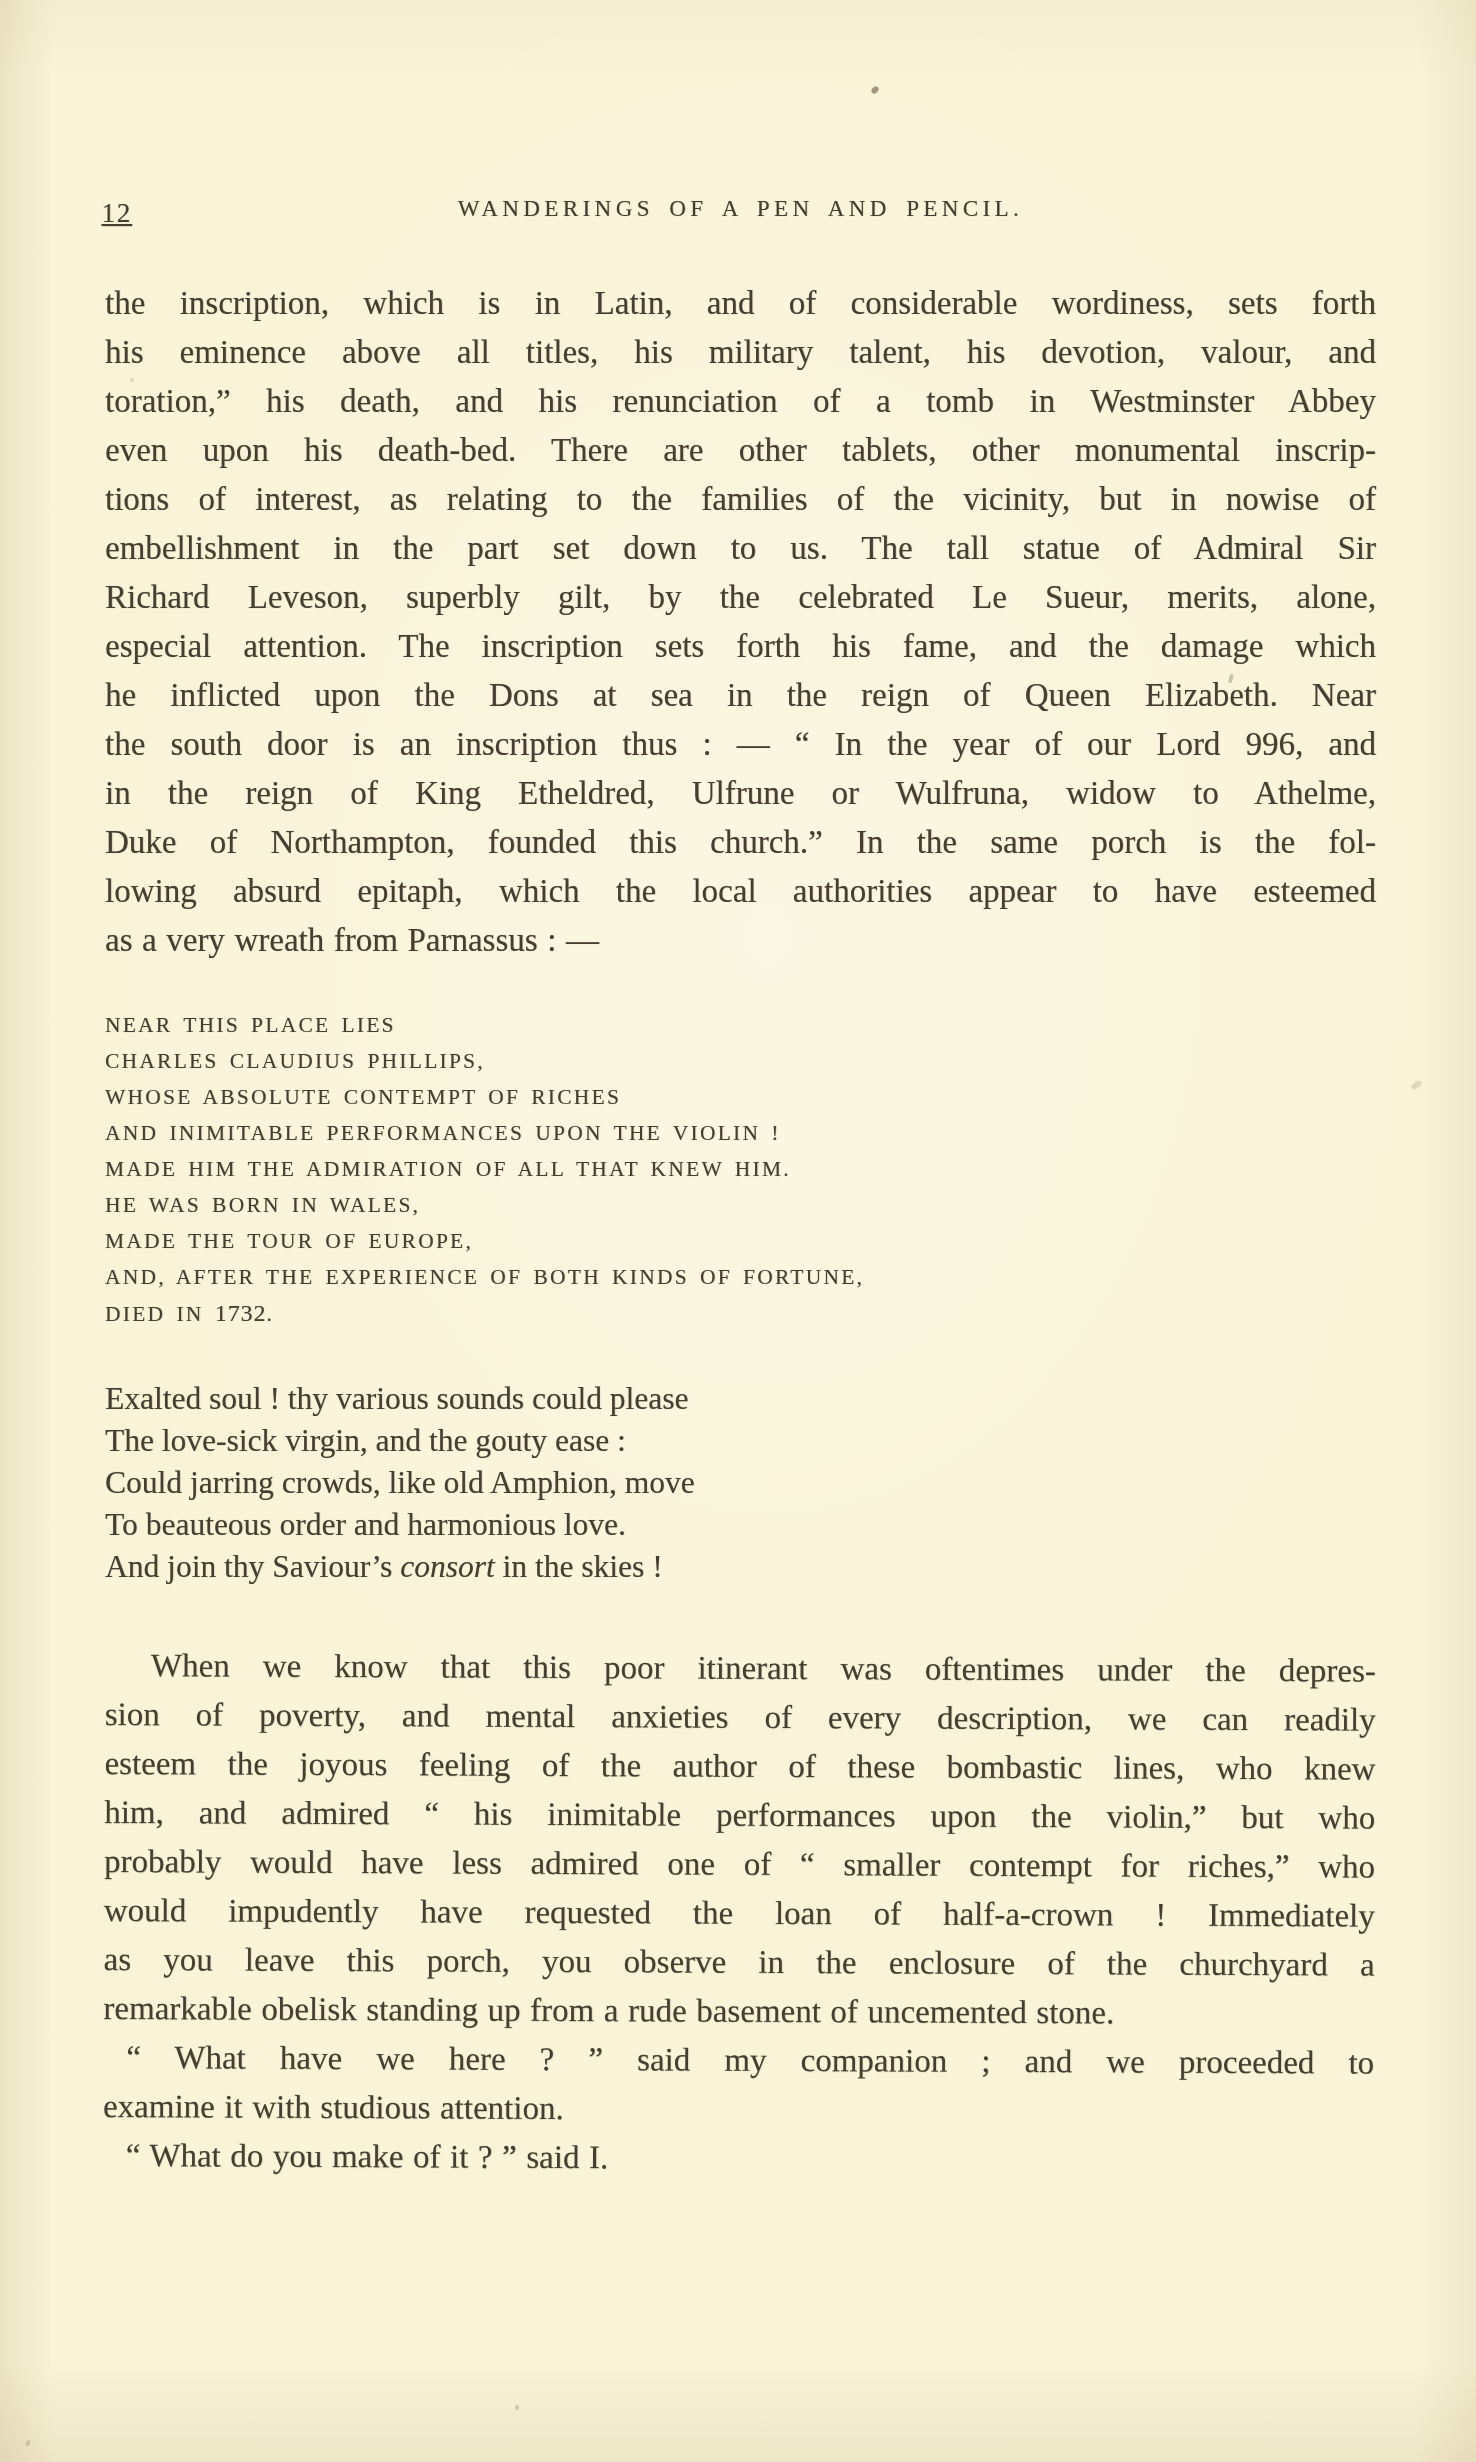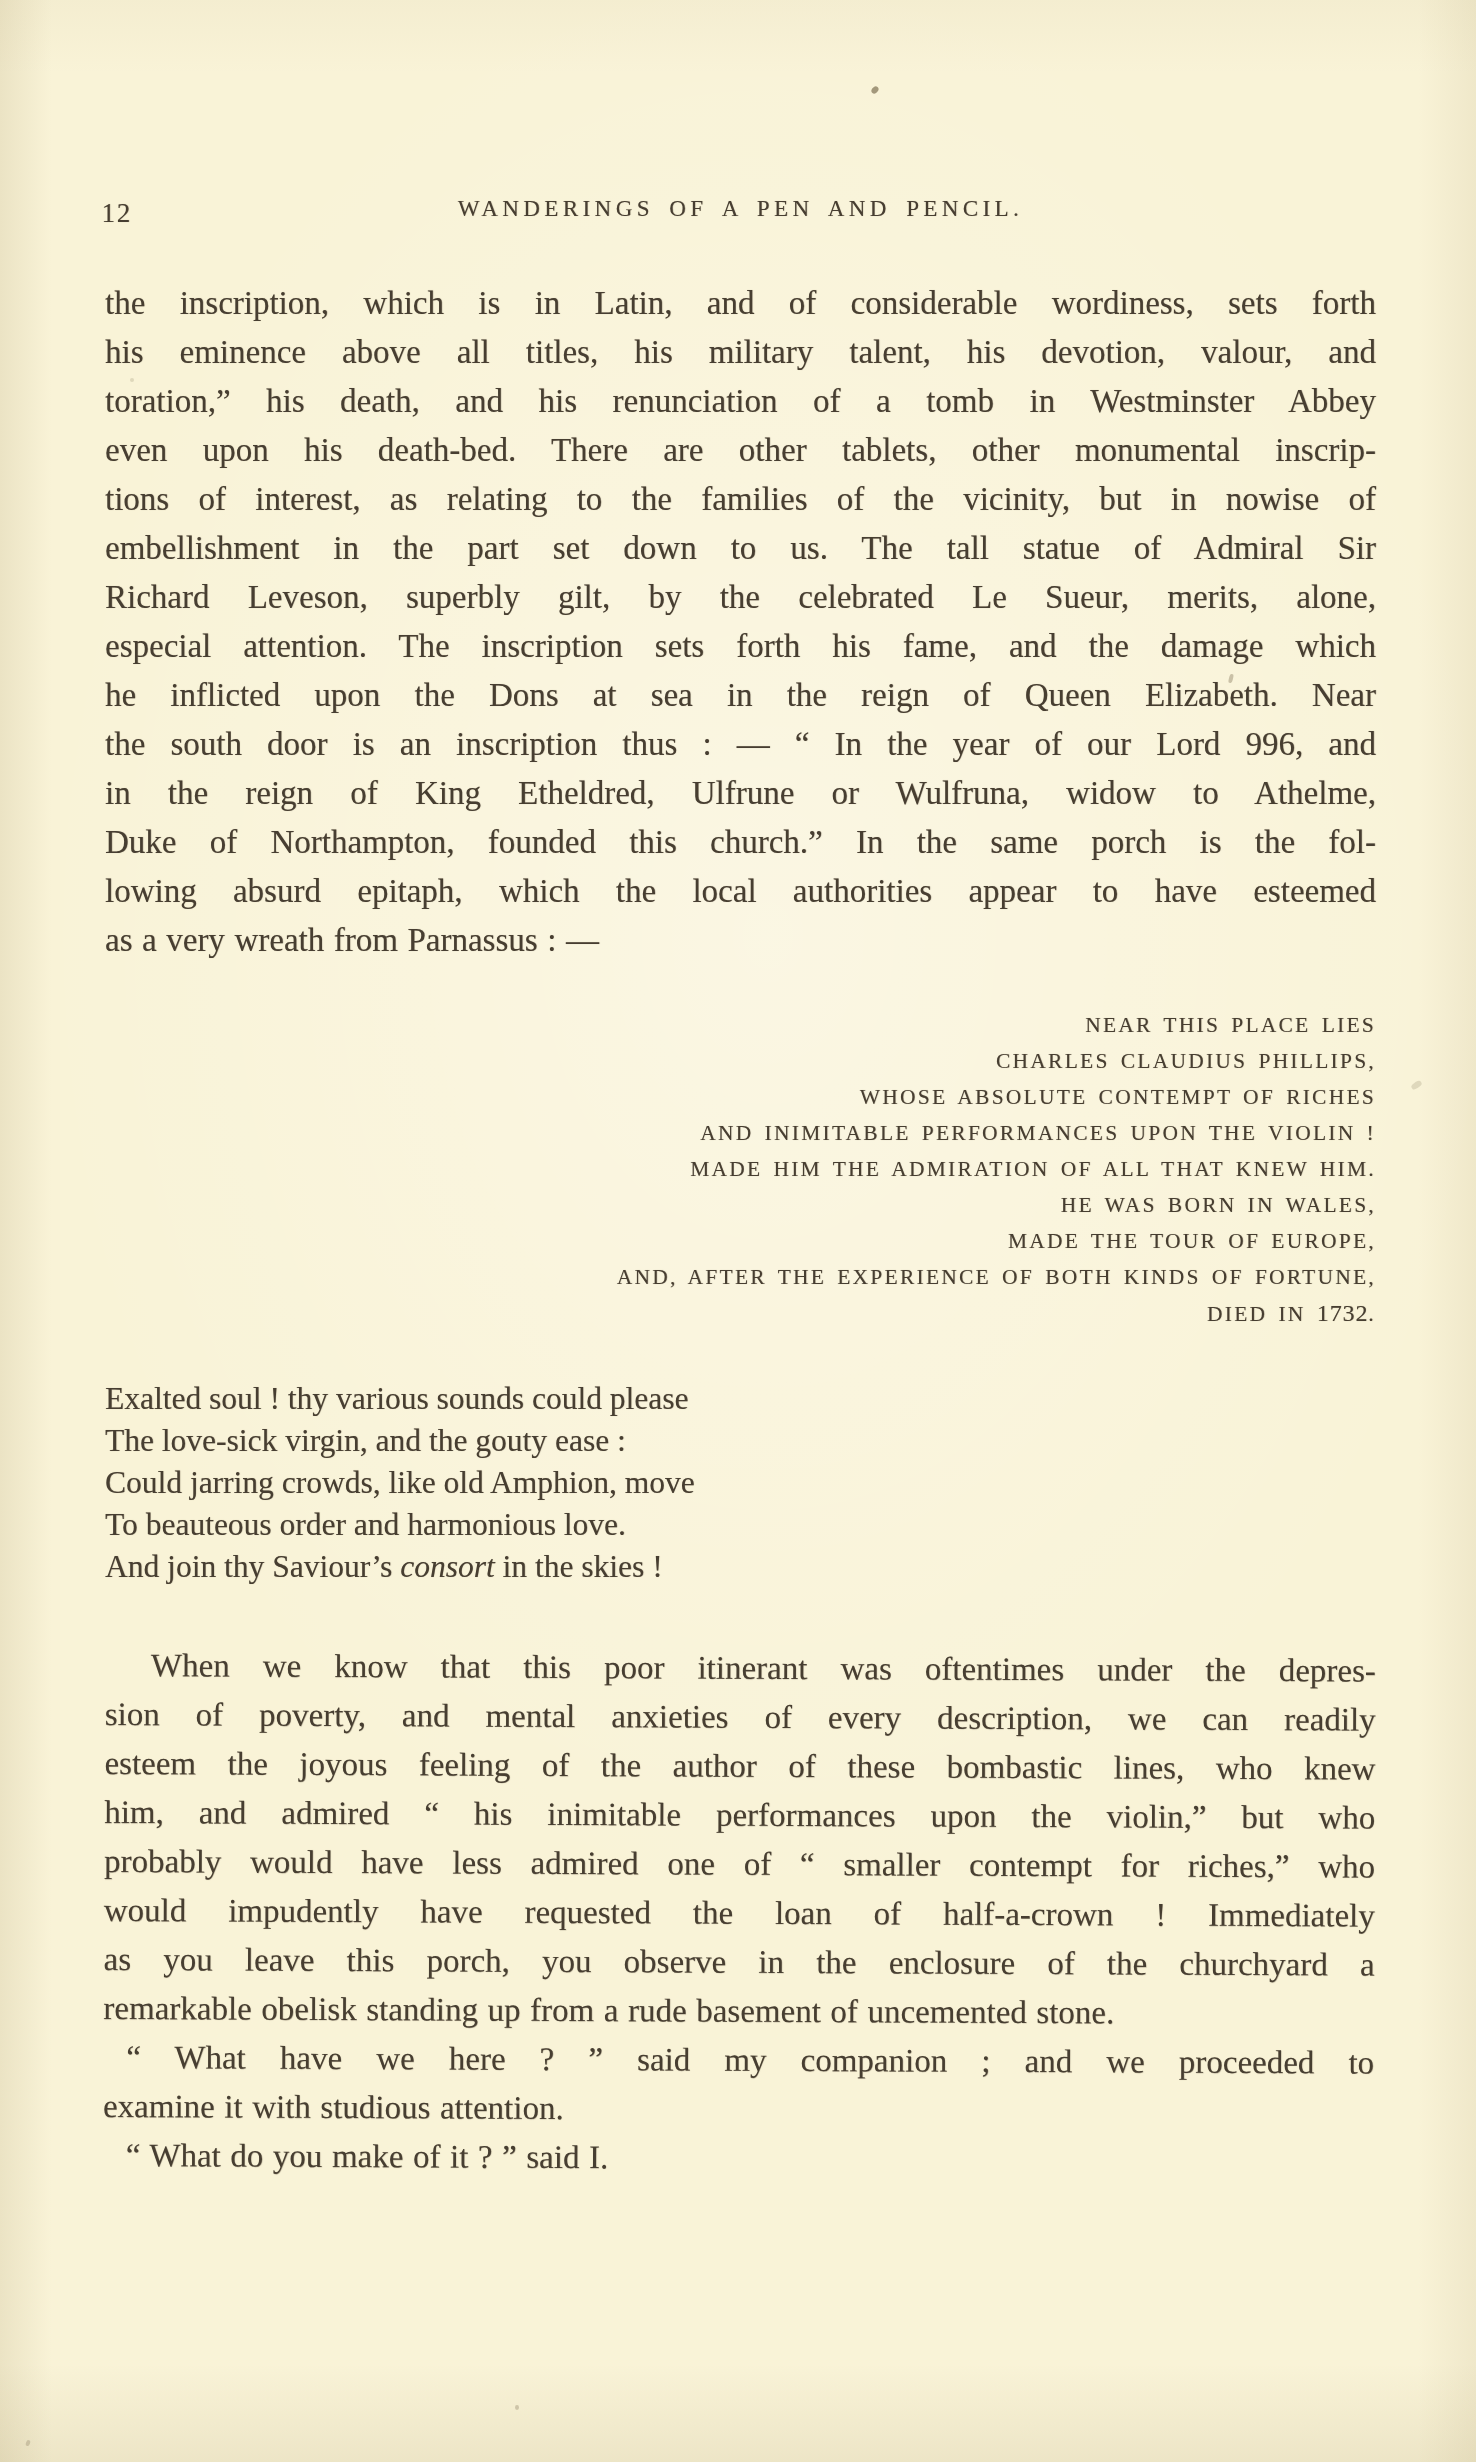--- a/index.html
+++ b/index.html
@@ -35,20 +35,21 @@
     position: relative;
     margin-top: 196px;
     height: 39px;
     font-size: 27px;
   }
   .pagenum {
     position: absolute;
     left: -3.5px;
     top: 1.8px;
     letter-spacing: 1.8px;
+    text-decoration: underline;
   }
   .running-title {
     text-align: center;
     font-size: 23px;
     letter-spacing: 4.4px;
     word-spacing: 5.3px;
   }
 
   
   .para {
@@ -64,21 +65,21 @@
     text-align-last: left;
   }
   .para.indent-lg .line.first { text-indent: 46px; }
   .para.indent-sm .line.first { text-indent: 23px; }
 
   .para1 { margin-top: 44px; }
 
   
   .epitaph {
     margin-top: 42px;
-    text-align: right;
+    text-align: left;
     font-size: 21.4px;
     line-height: 36px;
     letter-spacing: 2.3px;
     word-spacing: 3.5px;
   }
   .epitaph .num {
     font-size: 24px;
     letter-spacing: 0.9px;
   }
 

